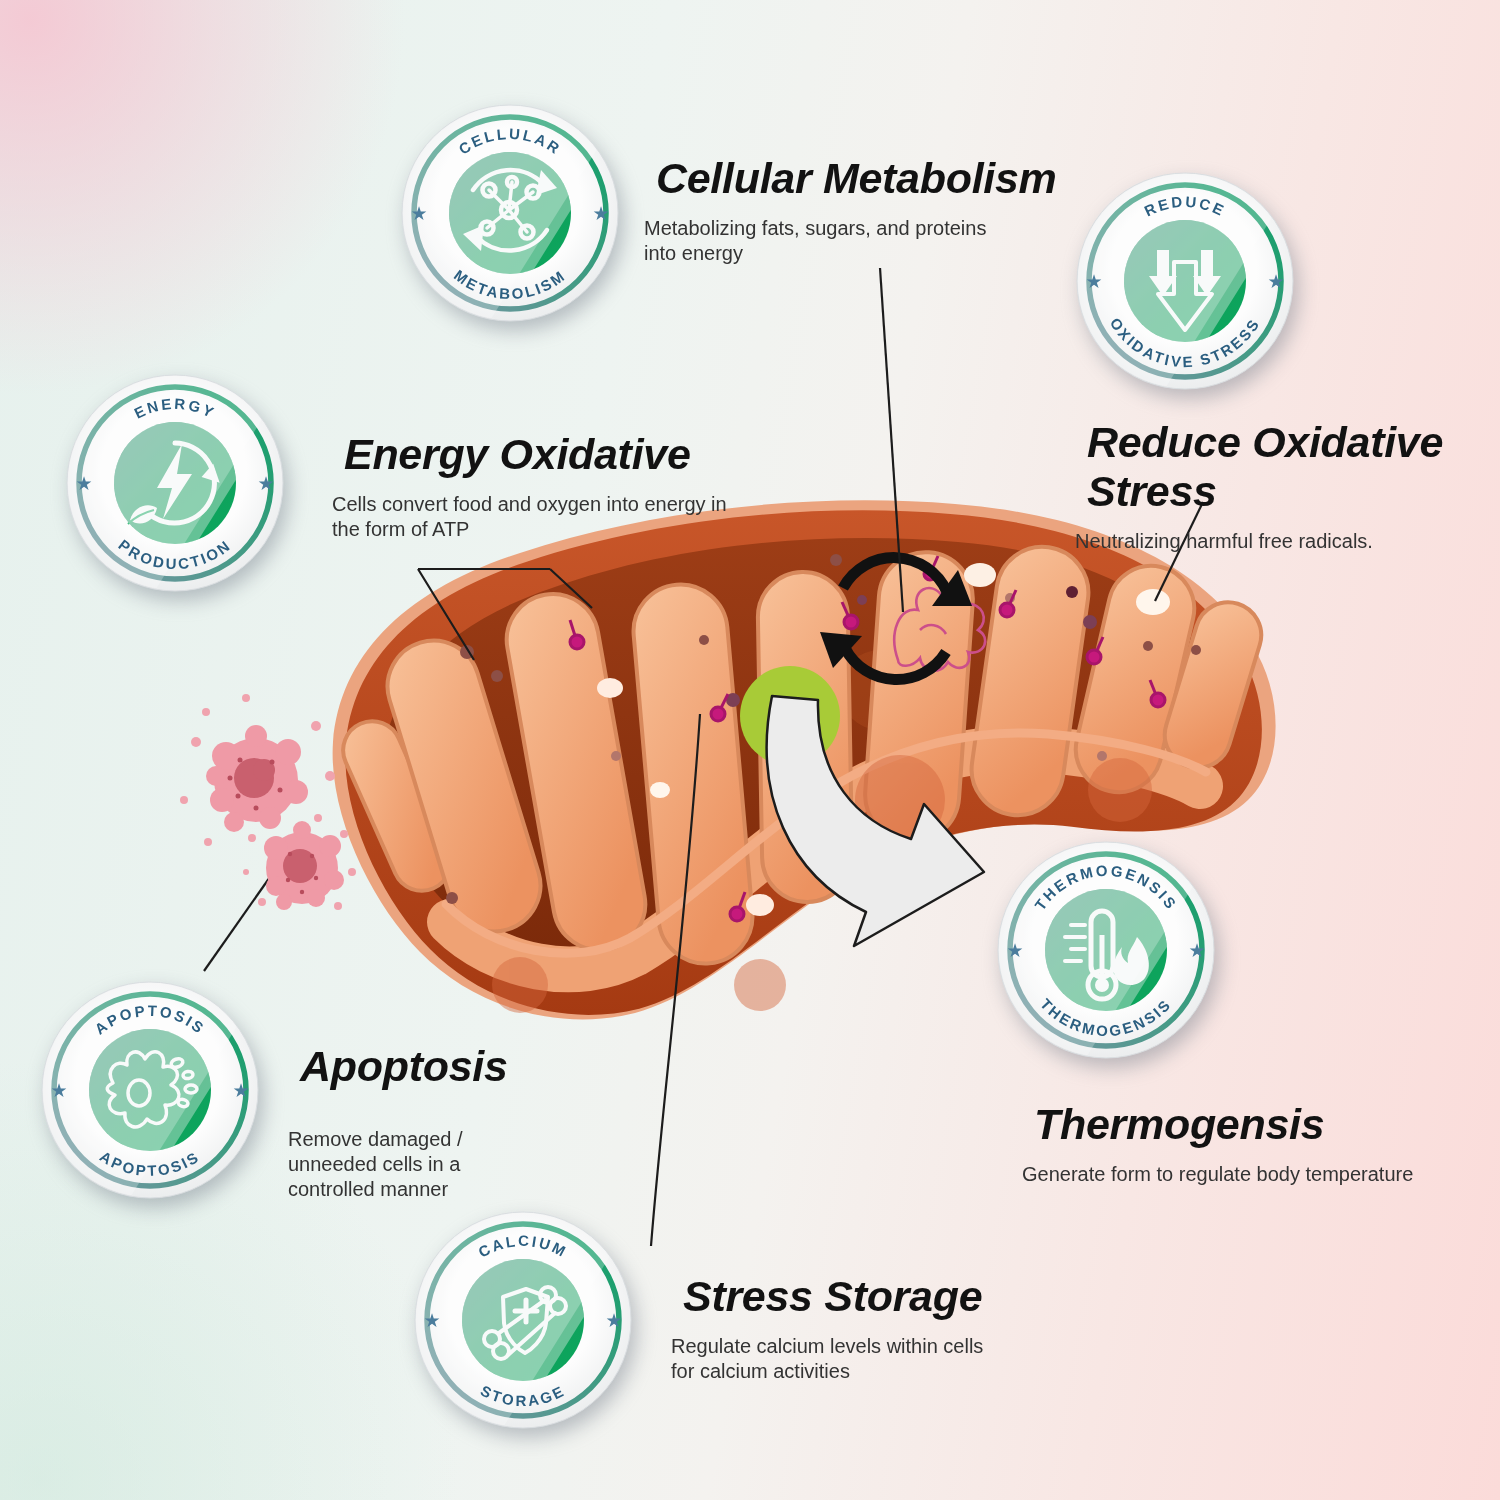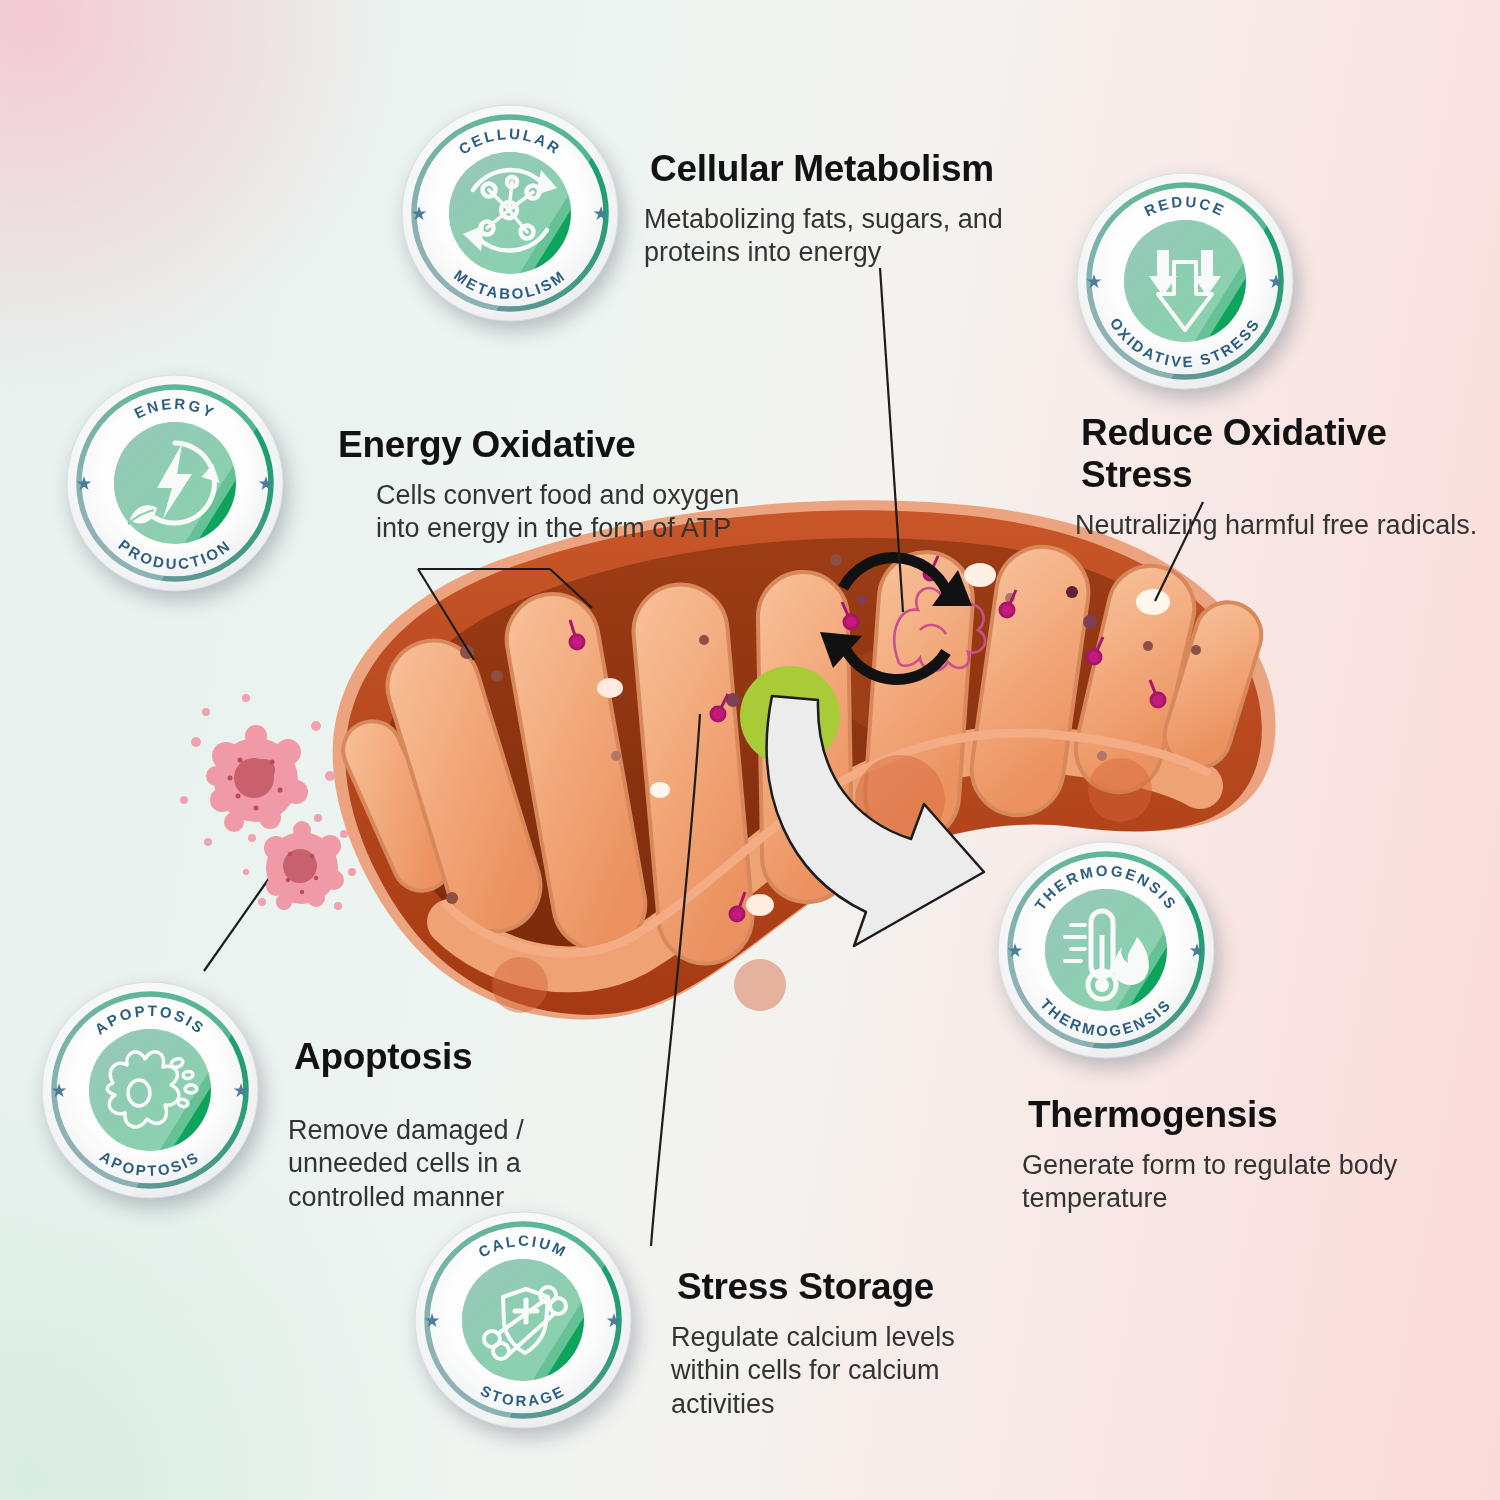--- a/index.html
+++ b/index.html
@@ -10,23 +10,23 @@
       radial-gradient(circle 520px at 30px 20px, rgba(246,195,208,.85), rgba(246,195,208,0) 72%),
       radial-gradient(circle 560px at 40px 1480px, rgba(205,232,219,.55), rgba(205,232,219,0) 75%),
       linear-gradient(100deg, #e6f1ed 0%, #eef4f1 38%, #f4f2ef 55%, #f8e7e4 76%, #fbdbd9 100%);
   }
   .scene{position:absolute;left:0;top:0;z-index:1;}
   .badge{position:absolute;width:230px;height:230px;z-index:2;}
   .badge svg{filter:drop-shadow(5px 9px 10px rgba(110,120,132,.45));}
   .arc-text{font-family:"Liberation Sans", sans-serif;font-weight:bold;font-size:15px;letter-spacing:2.5px;fill:#2b5e80;}
   .star{font-size:19px;fill:#4b7d9d;}
   .textblock{position:absolute;z-index:3;}
-  .textblock h2{margin:6px;font-size:37px;font-weight:800;color:#121212;letter-spacing:-.3px;}
-  .textblock p{margin:13px 0 0 0;font-size:27px;line-height:1.24;color:#333333;}
-  #tb-cm p{width:380px;} #tb-ep p{width:400px;margin-left:44px;} #tb-ros p{width:430px;}
+  .textblock h2{margin:12px;font-size:43px;font-weight:800;color:#121212;letter-spacing:-.3px;font-style:italic;}
+  .textblock p{margin:13px 0 0 0;font-size:20px;line-height:1.24;color:#333333;}
+  #tb-cm p{width:380px;} #tb-ep p{width:400px;} #tb-ros p{width:430px;}
   #tb-apo p{width:262px;margin-top:36px;} #tb-cal p{width:322px;} #tb-the p{width:432px;}
 </style>
 </head>
 <body>
 
 <div class="canvas">
 
   <svg width="0" height="0" style="position:absolute" aria-hidden="true">
     <defs>
       <linearGradient id="ringGrad" x1="0" y1="1" x2="1" y2="0">

